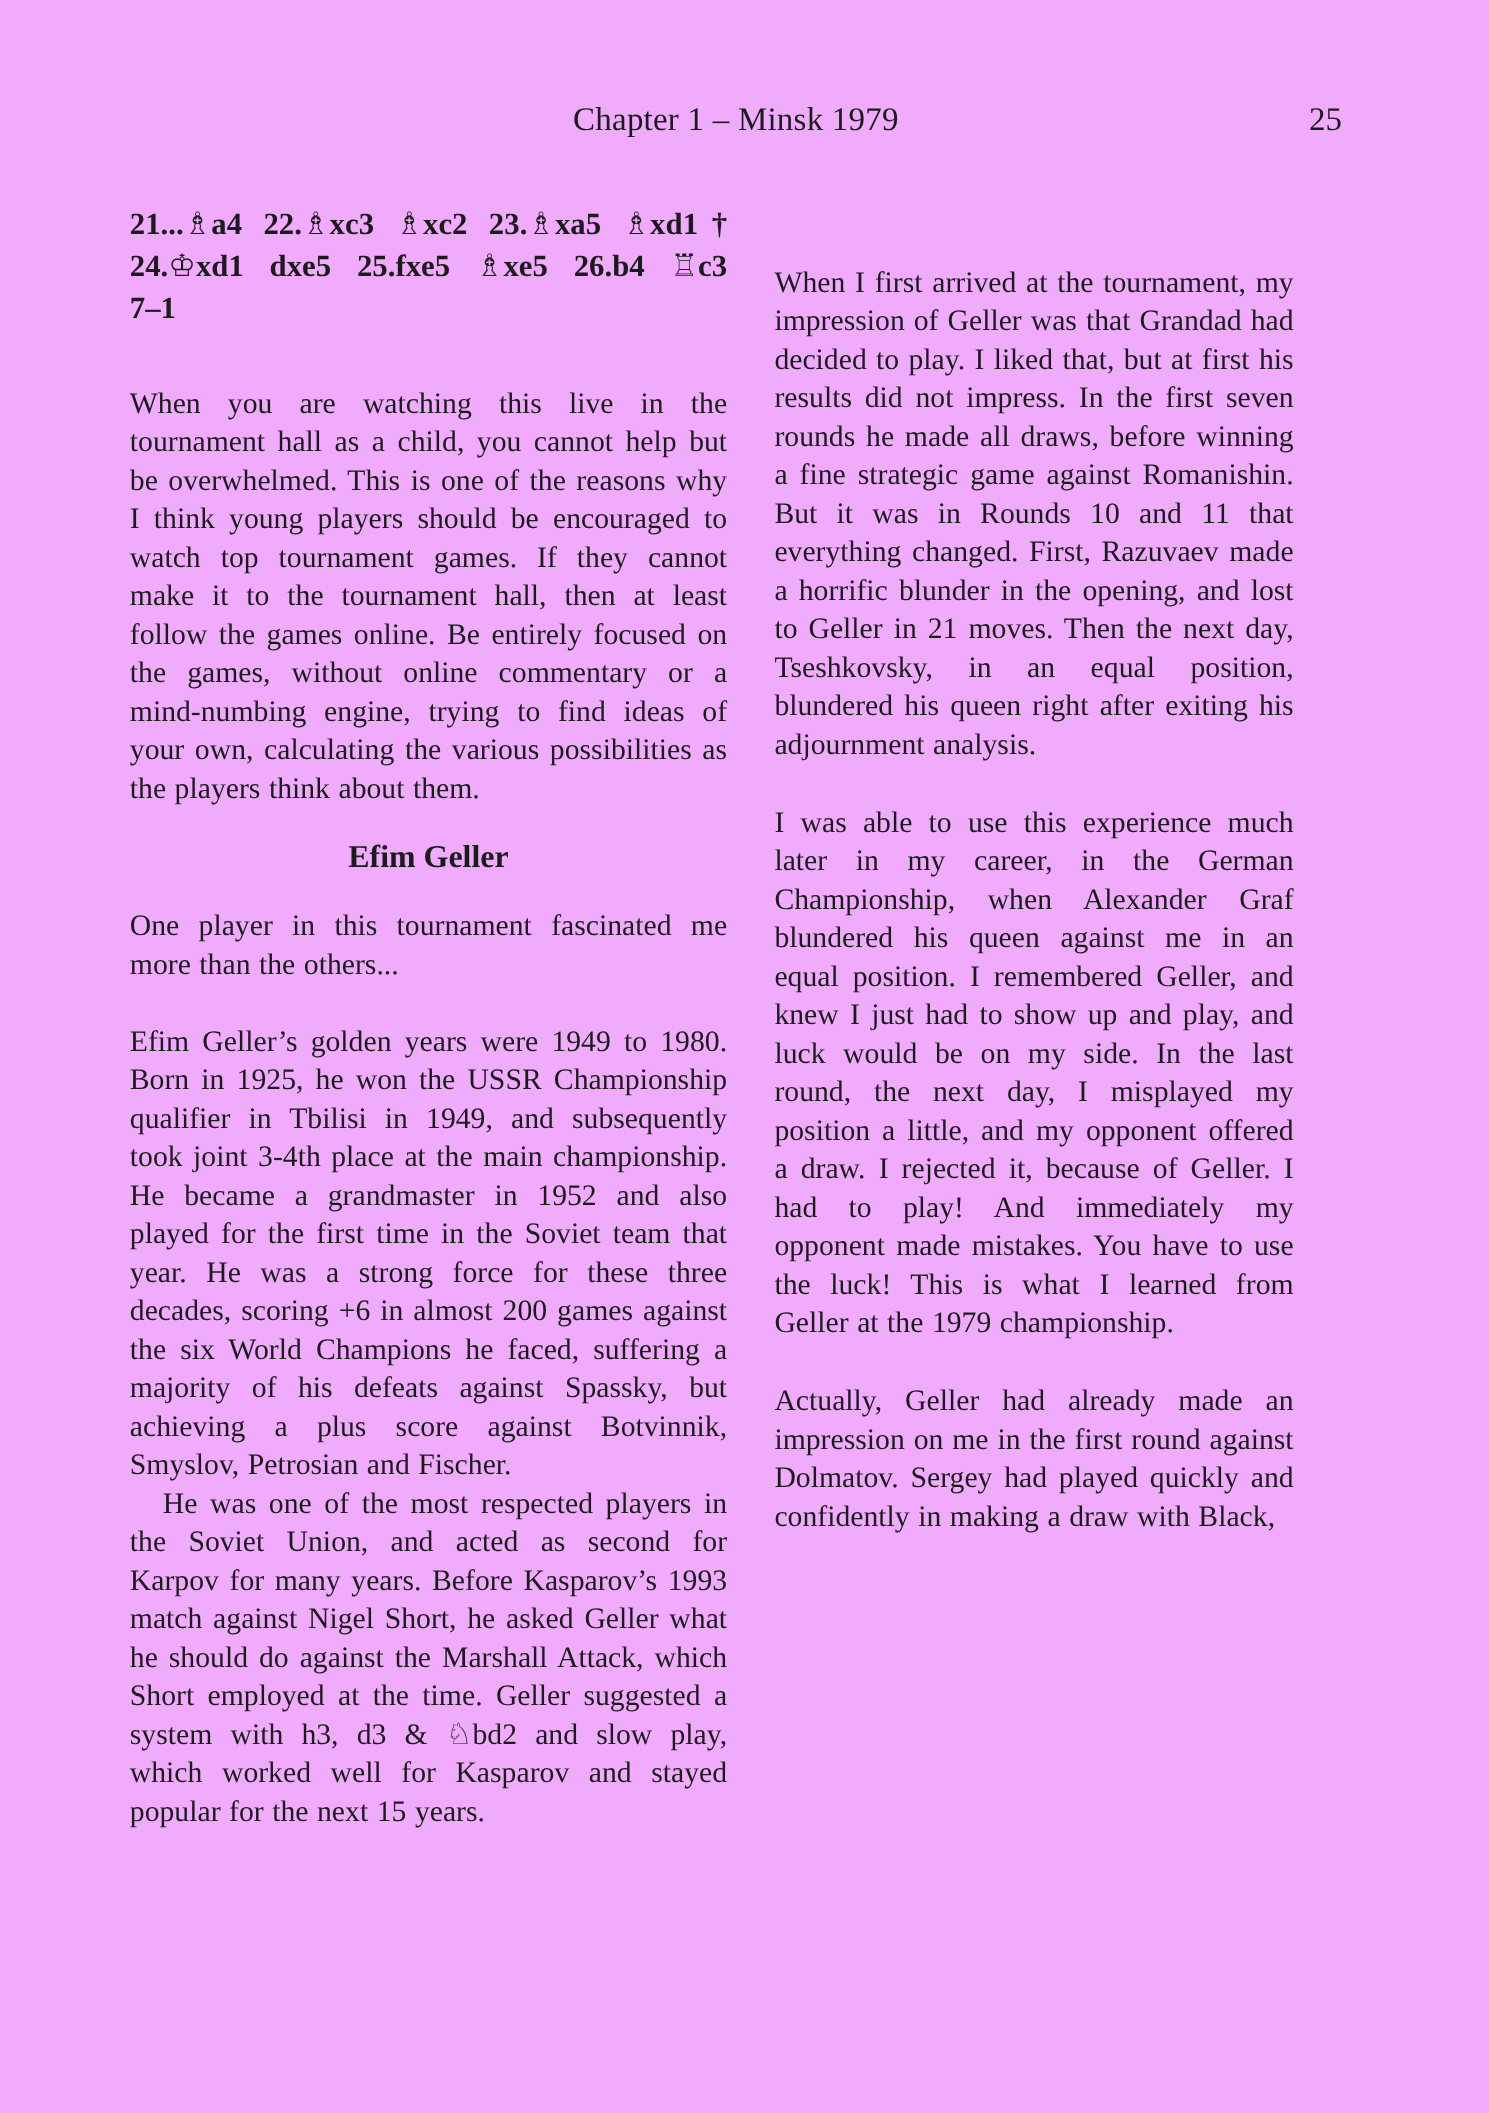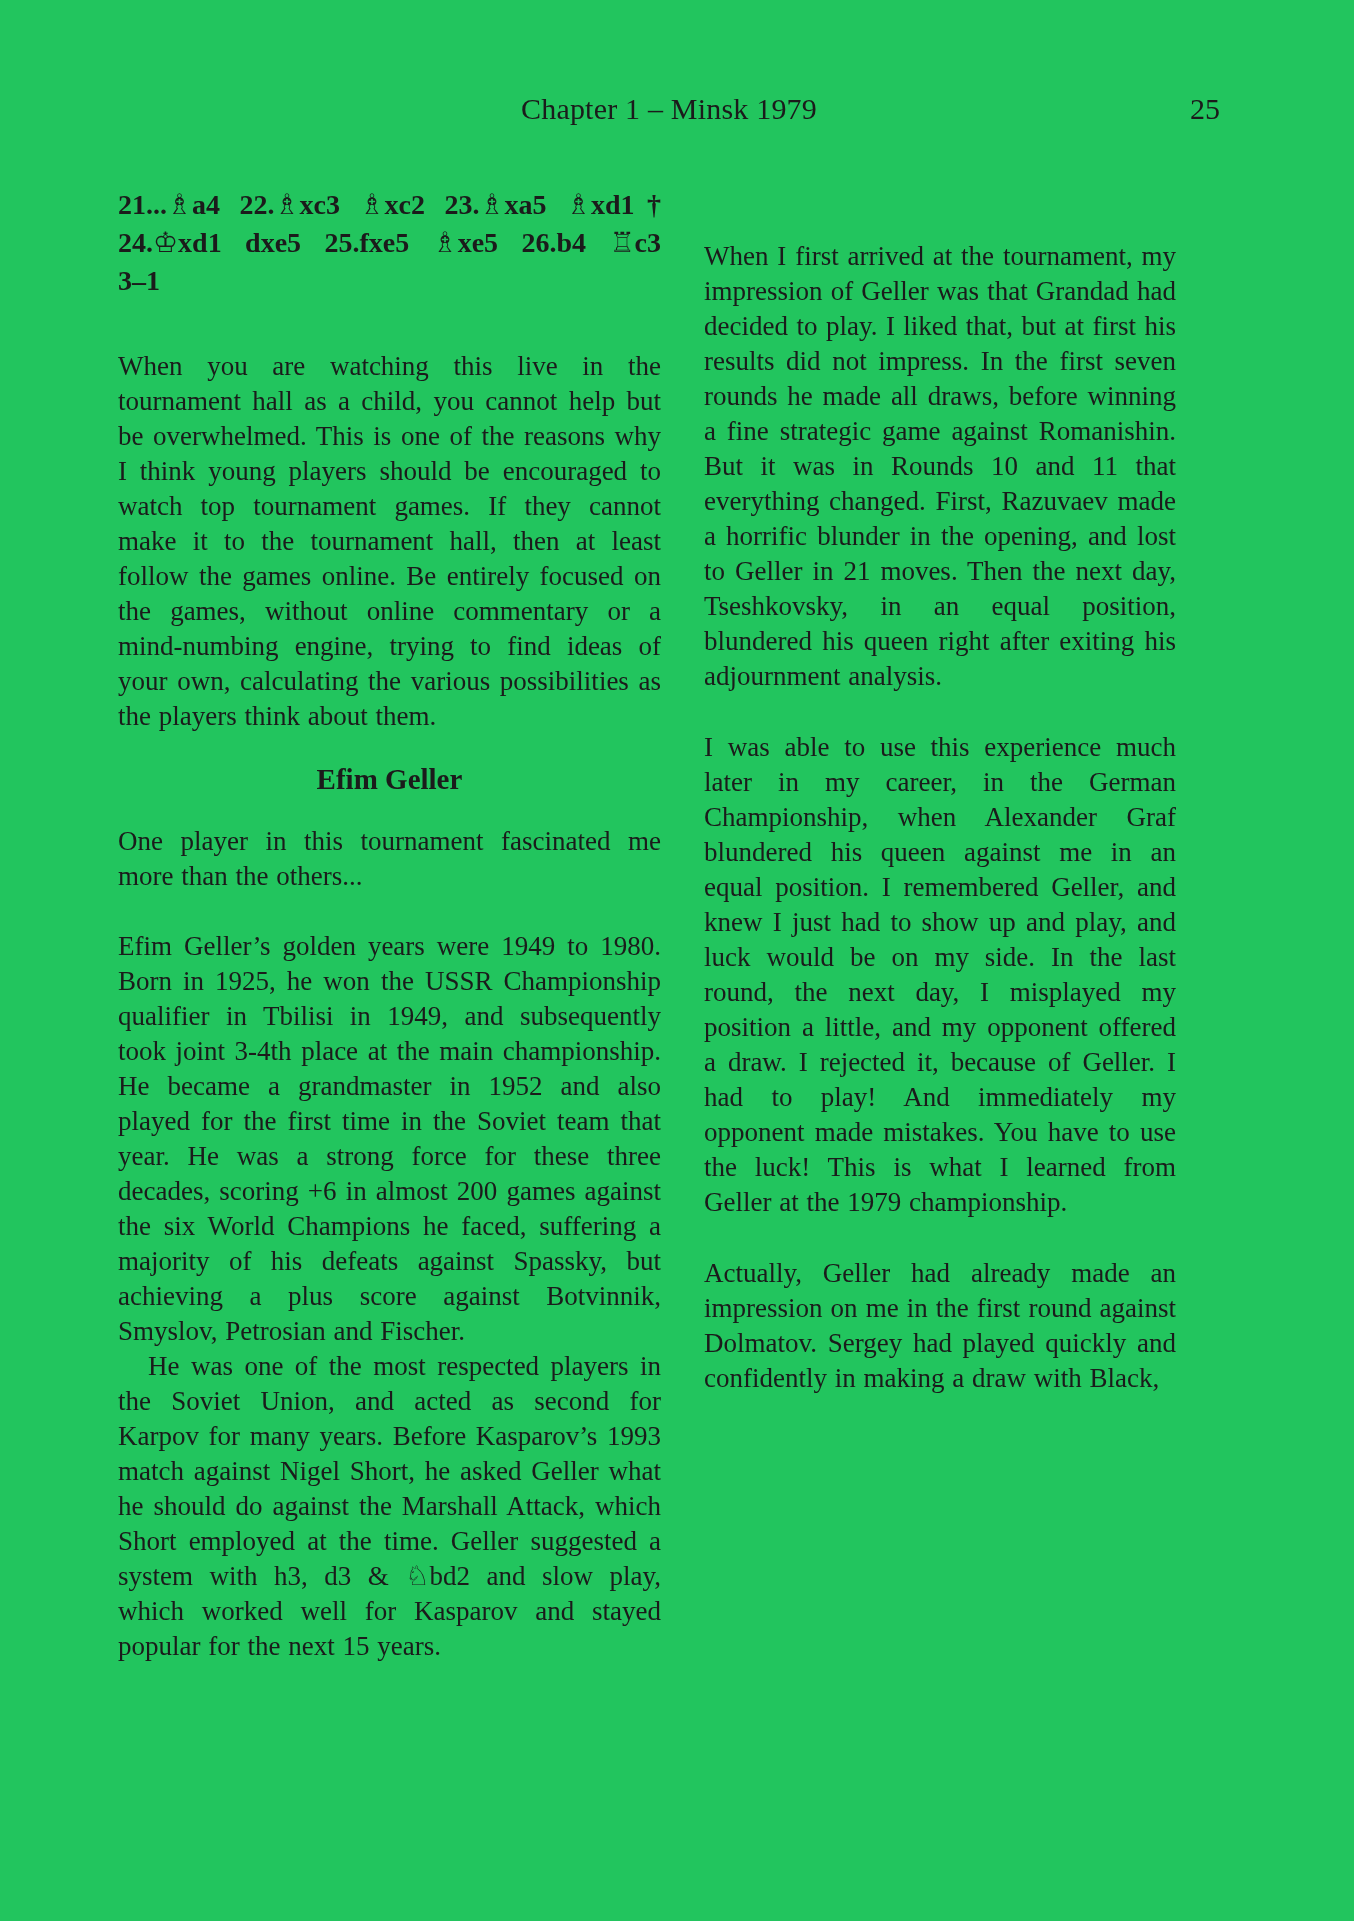--- a/index.html
+++ b/index.html
@@ -1,21 +1,21 @@
 <!DOCTYPE html>
 <html><head>
 <meta charset="utf-8">
 <style>
   html, body { margin: 0; padding: 0; background: #e8e8e8; }
   .page {
     position: relative;
     width: 1354px;
     height: 1921px;
     margin: 0 auto;
-    background: #22c55e;
+    background: #f0abfc;
     color: #1b1b1b;
     font-family: "Liberation Serif", "DejaVu Sans", serif;
     overflow: hidden;
   }
   .running-header {
     position: absolute;
     top: 92px;
     left: 118px;
     width: 1102px;
     height: 40px;
@@ -93,21 +93,21 @@
     <div class="page-number">25</div>
   </div>
 
   <div class="columns">
 
     <div class="col-left">
 
       <div class="notation-block">
         <div class="notation-line justified-line">21...♗a4 22.♗xc3 ♗xc2 23.♗xa5 ♗xd1†</div>
         <div class="notation-line justified-line">24.♔xd1 dxe5 25.fxe5 ♗xe5 26.b4 ♖c3</div>
-        <div class="result-line">3–1</div>
+        <div class="result-line">7–1</div>
       </div>
 
       <p class="body-par first-par">When you are watching this live in the tournament hall as a child, you cannot help but be overwhelmed. This is one of the reasons why I think young players should be encouraged to watch top tournament games. If they cannot make it to the tournament hall, then at least follow the games online. Be entirely focused on the games, without online commentary or a mind-numbing engine, trying to find ideas of your own, calculating the various possibilities as the players think about them.</p>
 
       <div class="section-heading">Efim Geller</div>
 
       <p class="body-par">One player in this tournament fascinated me more than the others...</p>
 
       <p class="body-par gap-par">Efim Geller’s golden years were 1949 to 1980. Born in 1925, he won the USSR Championship qualifier in Tbilisi in 1949, and subsequently took joint 3-4th place at the main championship. He became a grandmaster in 1952 and also played for the first time in the Soviet team that year. He was a strong force for these three decades, scoring +6 in almost 200 games against the six World Champions he faced, suffering a majority of his defeats against Spassky, but achieving a plus score against Botvinnik, Smyslov, Petrosian and Fischer.</p>
 

